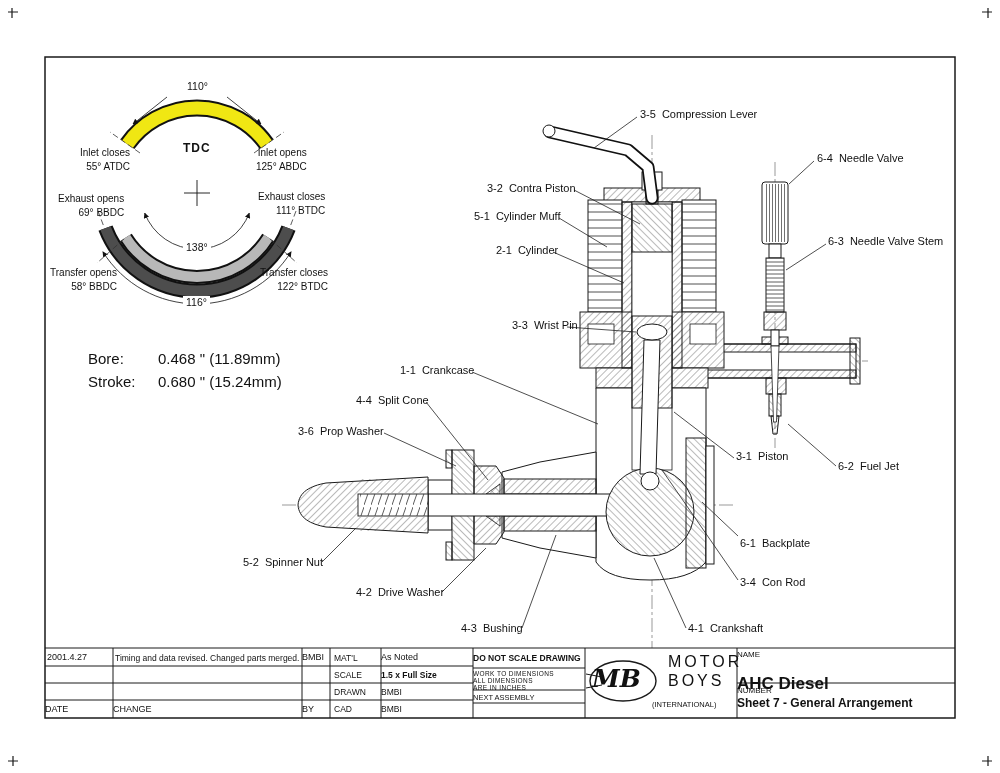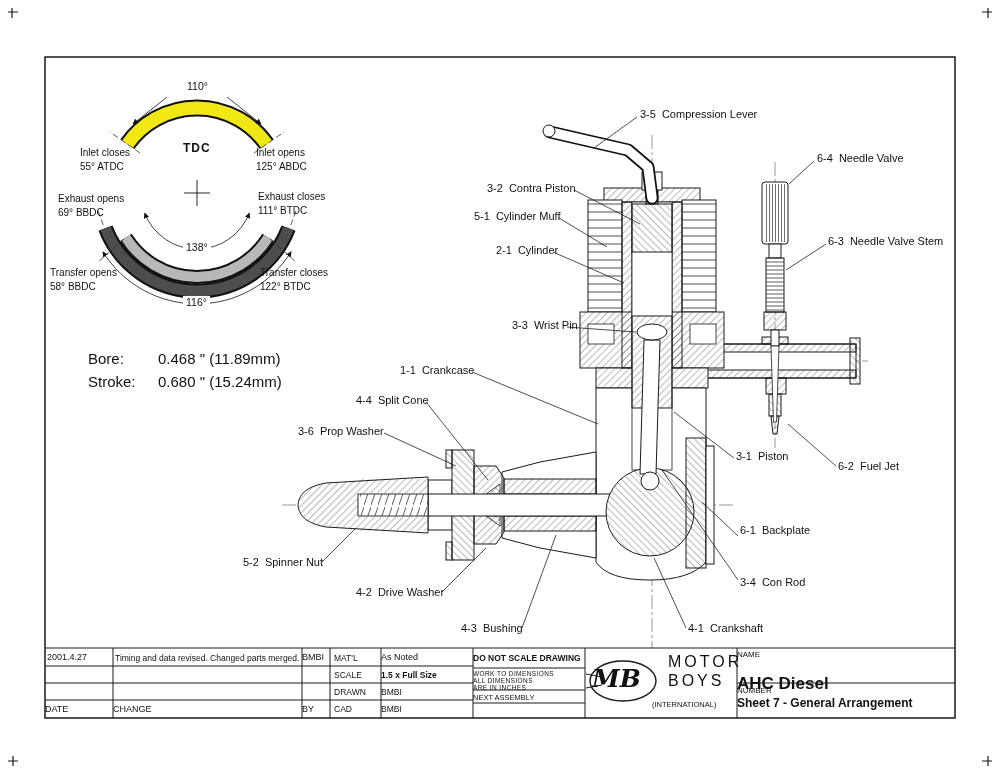--- a/index.html
+++ b/index.html
@@ -1,21 +1,21 @@
 <!DOCTYPE html>
 <html><head>
 <meta charset="utf-8">
 <style>
   *{margin:0;padding:0;box-sizing:border-box}
   html,body{width:1000px;height:773px;background:#fff;overflow:hidden}
   body{font-family:"Liberation Sans",sans-serif;color:#111;position:relative}
   svg{display:block;position:absolute;left:0;top:0}
   .callout{position:absolute;font-size:11px;white-space:nowrap;color:#111}
   .callout .cid{margin-right:6px}
-  .tlabel{position:absolute;font-size:10px;line-height:1.35;text-align:left;white-space:nowrap}
+  .tlabel{position:absolute;font-size:10px;line-height:1.35;text-align:right;white-space:nowrap}
   .deg{position:absolute;font-size:10.5px;background:#fff;padding:0 3px;white-space:nowrap}
   .tdc{position:absolute;font-size:12px;font-weight:600;letter-spacing:1px}
   .specs{position:absolute;left:88px;top:347px;font-size:15px}
   .spec-row{height:23px;line-height:23px;white-space:nowrap}
   .spec-label{display:inline-block;width:70px}
   .tb{position:absolute;font-size:9px;white-space:nowrap}
   .ctr{}
   .b{font-weight:bold}
   .small{font-size:8.5px}
   .tiny{font-size:6.5px;letter-spacing:.4px}
@@ -283,21 +283,21 @@
 <div class="callout" style="left:487px;top:182px"><span class="cid">3-2</span><span>Contra Piston</span></div>
 <div class="callout" style="left:474px;top:210px"><span class="cid">5-1</span><span>Cylinder Muff</span></div>
 <div class="callout" style="left:496px;top:244px"><span class="cid">2-1</span><span>Cylinder</span></div>
 <div class="callout" style="left:828px;top:235px"><span class="cid">6-3</span><span>Needle Valve Stem</span></div>
 <div class="callout" style="left:512px;top:319px"><span class="cid">3-3</span><span>Wrist Pin</span></div>
 <div class="callout" style="left:400px;top:364px"><span class="cid">1-1</span><span>Crankcase</span></div>
 <div class="callout" style="left:356px;top:394px"><span class="cid">4-4</span><span>Split Cone</span></div>
 <div class="callout" style="left:298px;top:425px"><span class="cid">3-6</span><span>Prop Washer</span></div>
 <div class="callout" style="left:736px;top:450px"><span class="cid">3-1</span><span>Piston</span></div>
 <div class="callout" style="left:838px;top:460px"><span class="cid">6-2</span><span>Fuel Jet</span></div>
-<div class="callout" style="left:740px;top:524px"><span class="cid">6-1</span><span>Backplate</span></div>
+<div class="callout" style="left:740px;top:537px"><span class="cid">6-1</span><span>Backplate</span></div>
 <div class="callout" style="left:243px;top:556px"><span class="cid">5-2</span><span>Spinner Nut</span></div>
 <div class="callout" style="left:740px;top:576px"><span class="cid">3-4</span><span>Con Rod</span></div>
 <div class="callout" style="left:356px;top:586px"><span class="cid">4-2</span><span>Drive Washer</span></div>
 <div class="callout" style="left:461px;top:622px"><span class="cid">4-3</span><span>Bushing</span></div>
 <div class="callout" style="left:688px;top:622px"><span class="cid">4-1</span><span>Crankshaft</span></div>
 
 <div class="tb ctr" style="left:47px;top:652px;width:64px">2001.4.27</div>
 <div class="tb ctr small" style="left:115px;top:653px;width:168px">Timing and data revised.  Changed parts merged.</div>
 <div class="tb ctr" style="left:302px;top:652px;width:28px">BMBI</div>
 <div class="tb ctr" style="left:45px;top:704px;width:68px">DATE</div>

